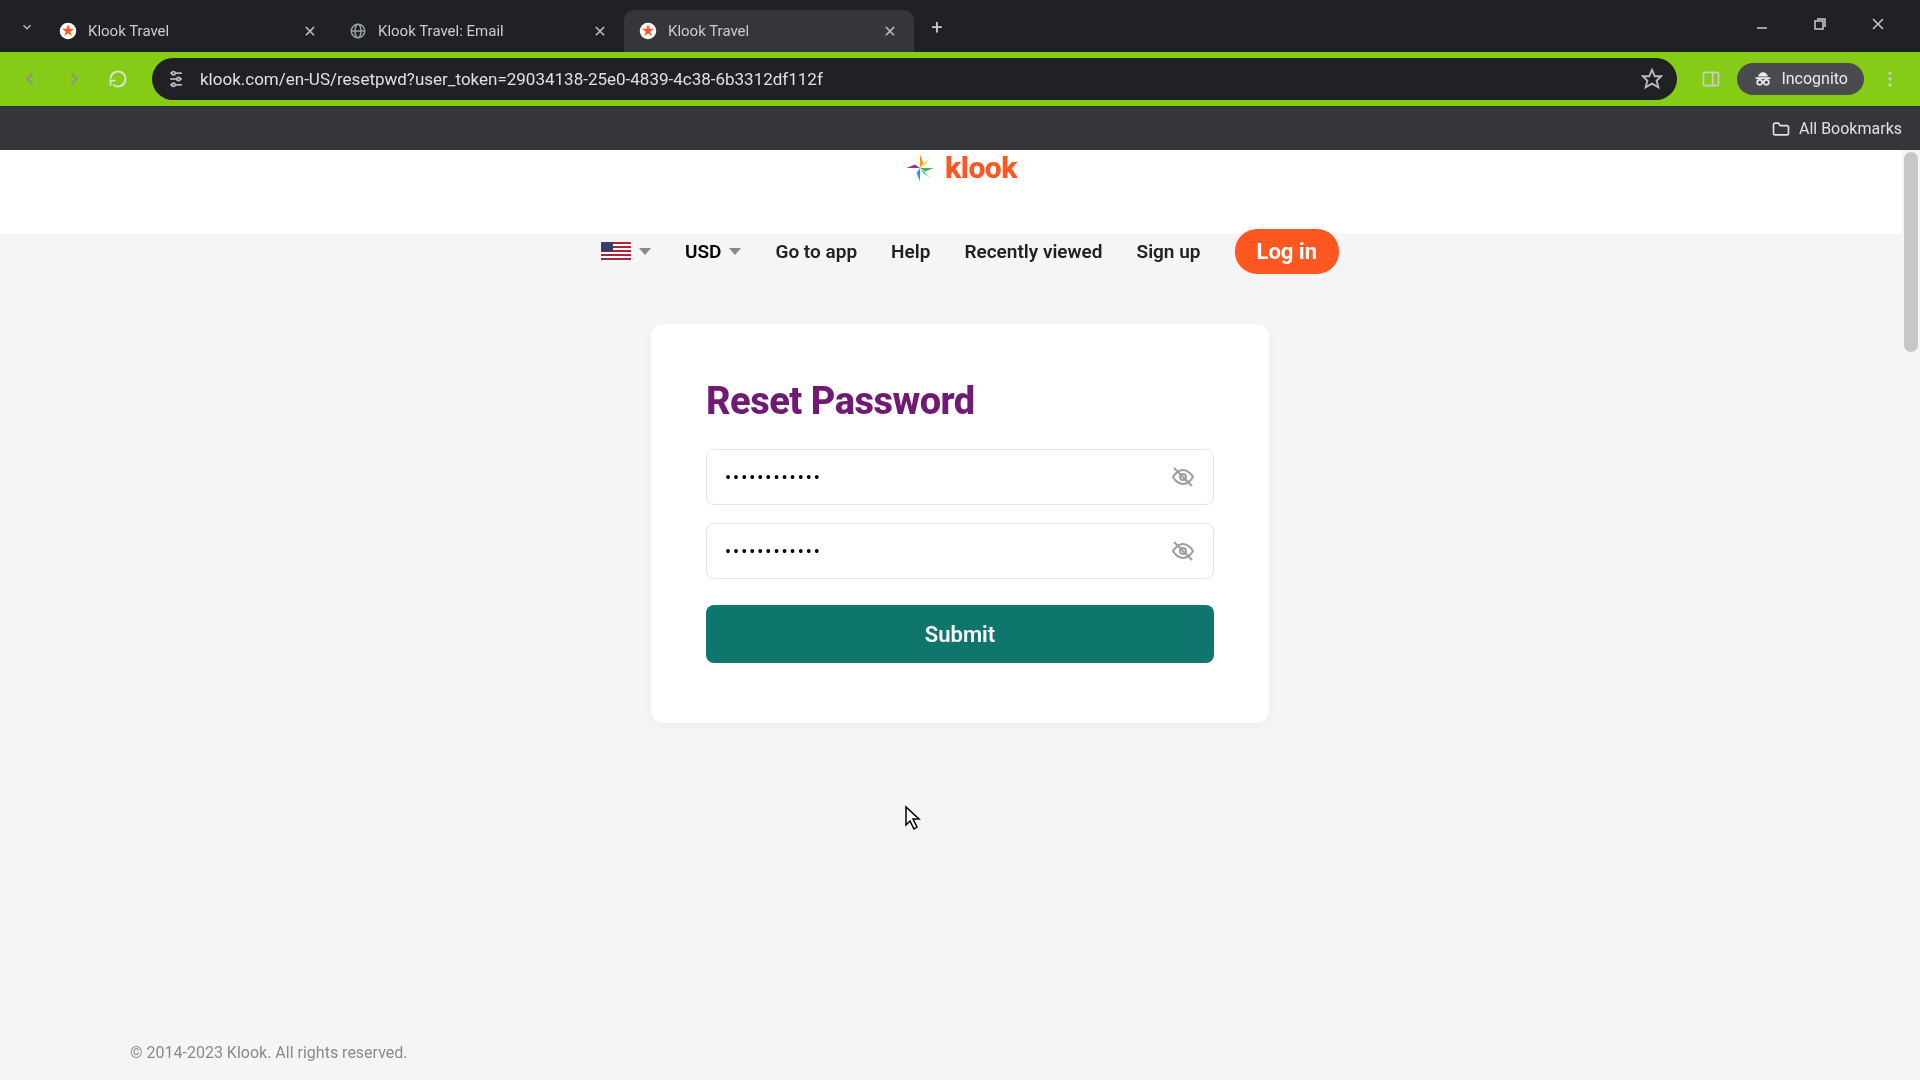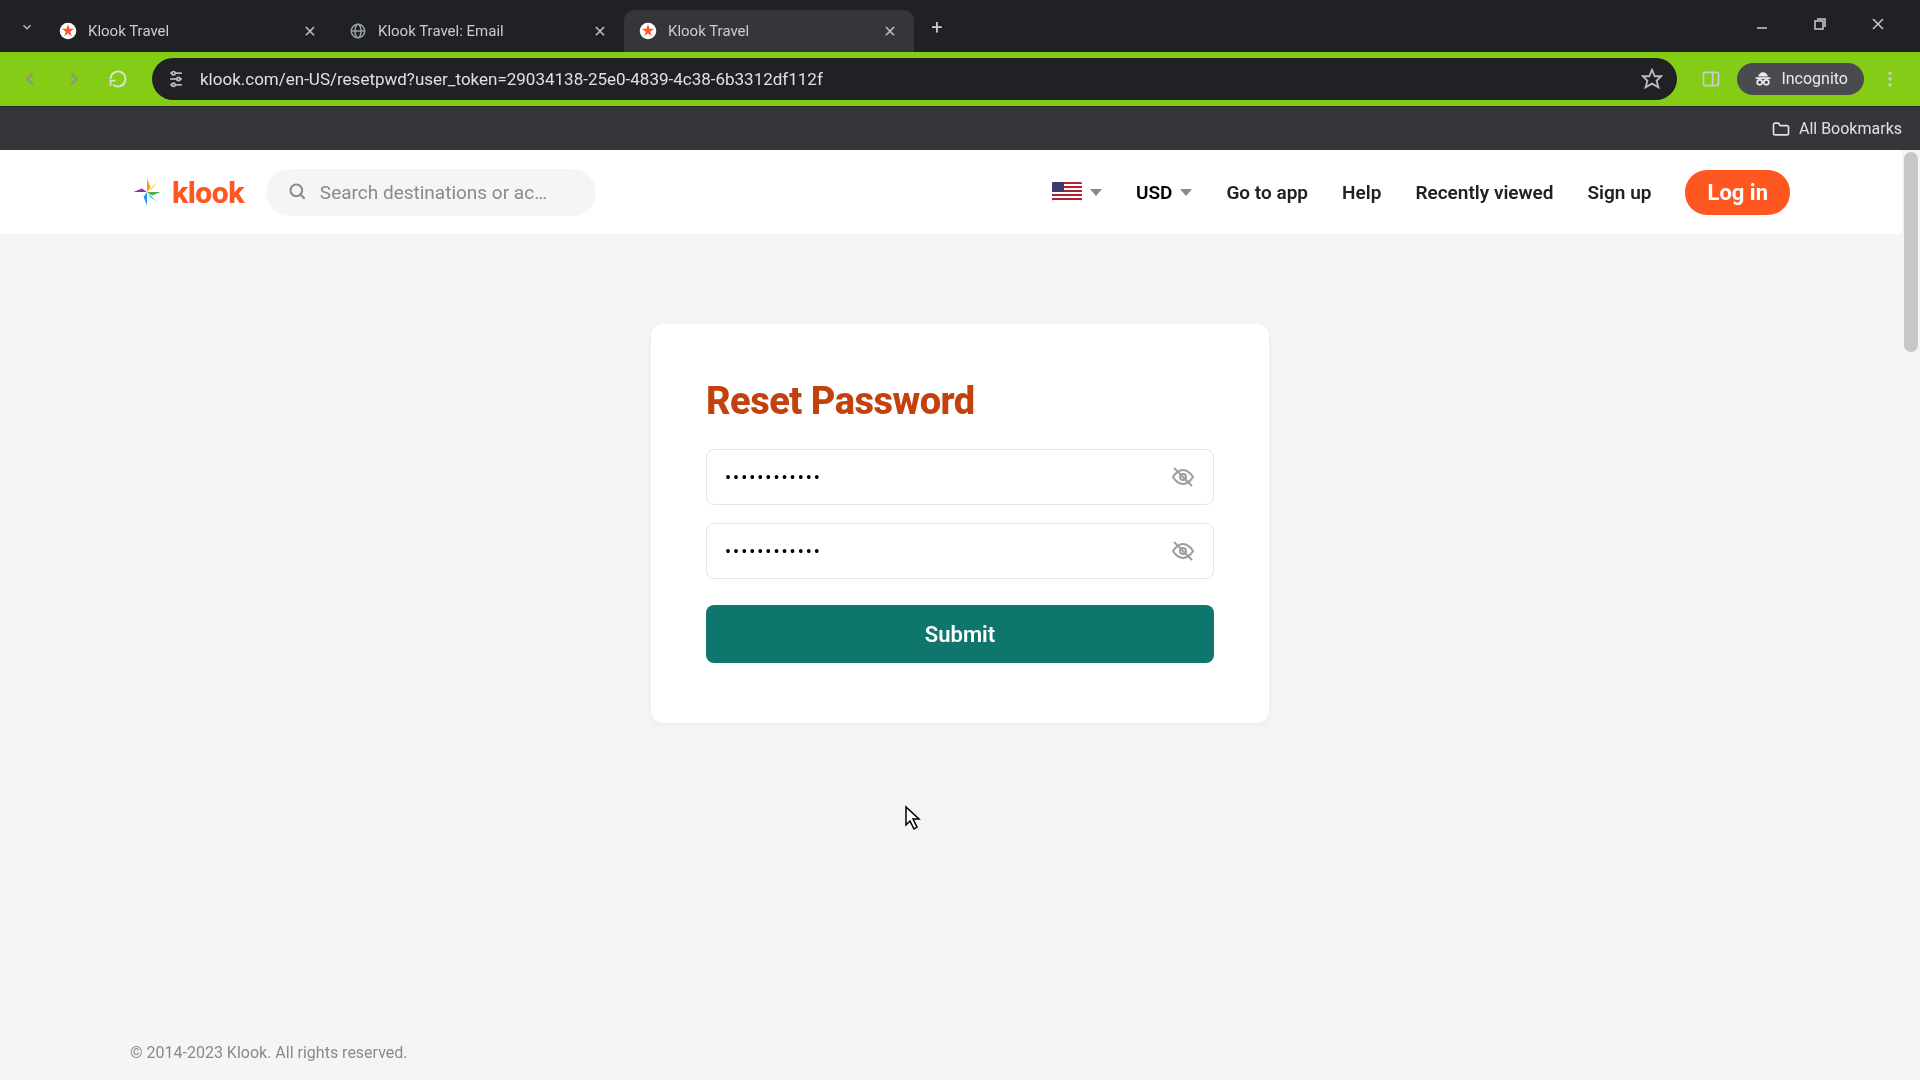--- a/index.html
+++ b/index.html
@@ -28,38 +28,38 @@
   .toolbar-icon { width:36px; height:36px; display:flex; align-items:center; justify-content:center; color:#ccc; cursor:pointer; }
 
   .bookmark-bar { display:flex; justify-content:flex-end; align-items:center; height:44px; background:#35363a; border-top:1px solid #2a2b2e; padding:0 18px; color:#e0e0e0; font-size:16px;text-align:center; }
   .bookmark-folder { display:flex; align-items:center; gap:8px; cursor:pointer; }
 
   
   .viewport { width:1920px; height: calc(1080px - 52px - 54px - 44px); background:#f5f5f5; position:relative; display:flex; flex-direction:column; }
   .scrollbar-v { position:absolute; right:0; top:0; bottom:0; width:18px; background:#f5f5f5; }
   .scrollbar-v .thumb { position:absolute; left:2px; right:2px; top:2px; height:200px; background:#c7c7c7; border-radius:7px; }
 
-  .page-header { height:84px; background:#fff; display:flex; align-items:center; padding:0 130px; gap:22px; }
+  .page-header { height:84px; background:#fff; display:flex; align-items:center; padding:0 130px; gap:22px;flex-direction:column; }
   .logo { display:flex; align-items:center; gap:8px; cursor:pointer; }
   .logo-mark { width:34px; height:34px; position:relative; }
   .logo-text { font-size:30px; font-weight:800; color:#ff5722; letter-spacing:-0.5px; }
   .search-box { display:flex; align-items:center; gap:12px; background:#f5f5f5; border-radius:26px; padding:12px 22px; width:330px; color:#8a8a8a; font-size:19px; }
   .spacer { flex:1; }
   .header-link { font-size:19px; font-weight:600; color:#212121; cursor:pointer; }
   .lang-sel { display:flex; align-items:center; gap:8px; cursor:pointer; }
   .flag-us { width:30px; height:20px; background:linear-gradient(#b22234,#b22234); position:relative; border-radius:2px; overflow:hidden; }
   .flag-us::before { content:""; position:absolute; inset:0; background:repeating-linear-gradient(#b22234 0 2px,#fff 2px 4px); }
   .flag-us::after { content:""; position:absolute; left:0; top:0; width:12px; height:10px; background:#3c3b6e; }
   .cur-sel { display:flex; align-items:center; gap:8px; cursor:pointer; font-weight:600; font-size:19px; }
   .login-btn { background:#ff5722; color:#fff; font-weight:700; border-radius:22px; padding:10px 22px; font-size:22px; cursor:pointer; }
   .header-right { display:flex; align-items:center; gap:34px;margin-left:20px; }
 
   .page-main { flex:1; display:flex; align-items:flex-start; justify-content:center; padding-top:90px; }
   .card { background:#fff; border-radius:12px; padding:55px 55px 60px 55px; width:618px; box-shadow:0 2px 10px rgba(0,0,0,0.04); }
-  .card h1 { font-size:38px; font-weight:800; color:#c2410c; margin-bottom:26px; letter-spacing:-0.5px; }
+  .card h1 { font-size:38px; font-weight:800; color:#701a75; margin-bottom:26px; letter-spacing:-0.5px; }
   .pw-field { display:flex; align-items:center; border:1px solid #e5e5e5; border-radius:8px; padding:0 18px; height:56px; margin-bottom:18px; }
   .pw-field input { flex:1; border:none; outline:none; font-size:18px; letter-spacing:2px; background:transparent; }
   .eye-btn { color:#9e9e9e; cursor:pointer; display:flex; align-items:center; }
   .submit-btn { width:100%; height:58px; background:#0f766e; color:#fff; font-size:22px; font-weight:600; border:none; border-radius:8px; cursor:pointer; margin-top:8px; }
 
   .page-footer { padding:18px 130px; font-size:16px; color:#8a8a8a; }
 
   .cursor { position:absolute; left:898px; top:655px; pointer-events:none; z-index:1000; }
   
   .caret-down { display:inline-block; width:0; height:0; border-left:6px solid transparent; border-right:6px solid transparent; border-top:7px solid #8a8a8a; }
@@ -211,27 +211,20 @@
           <path d="M20 36 L16 26 L20 20 Z" fill="#2196f3"></path>
           <path d="M4 20 L14 16 L20 20 Z" fill="#9c27b0"></path>
           <path d="M32 8 L26 16 L20 20 Z" fill="#ffc107"></path>
           <path d="M32 32 L24 26 L20 20 Z" fill="#00bcd4"></path>
           <path d="M8 32 L16 24 L20 20 Z" fill="#3f51b5"></path>
           <path d="M8 8 L16 16 L20 20 Z" fill="#e91e63"></path>
         </svg>
       </span>
       <span class="logo-text">klook</span>
     </div>
-    <div class="search-box">
-      <svg width="20" height="20" viewBox="0 0 24 24" fill="none" stroke="#8a8a8a" stroke-width="2.5">
-          <circle cx="10" cy="10" r="7"></circle>
-          <line x1="20" y1="20" x2="15" y2="15"></line>
-        </svg>
-      <span>Search destinations or ac…</span>
-    </div>
     <div class="spacer"></div>
     <div class="header-right">
       <div class="lang-sel">
         <span class="flag-us"></span>
         <span class="caret-down"></span>
       </div>
       <div class="cur-sel">
         <span>USD</span>
         <span class="caret-down"></span>
       </div>

